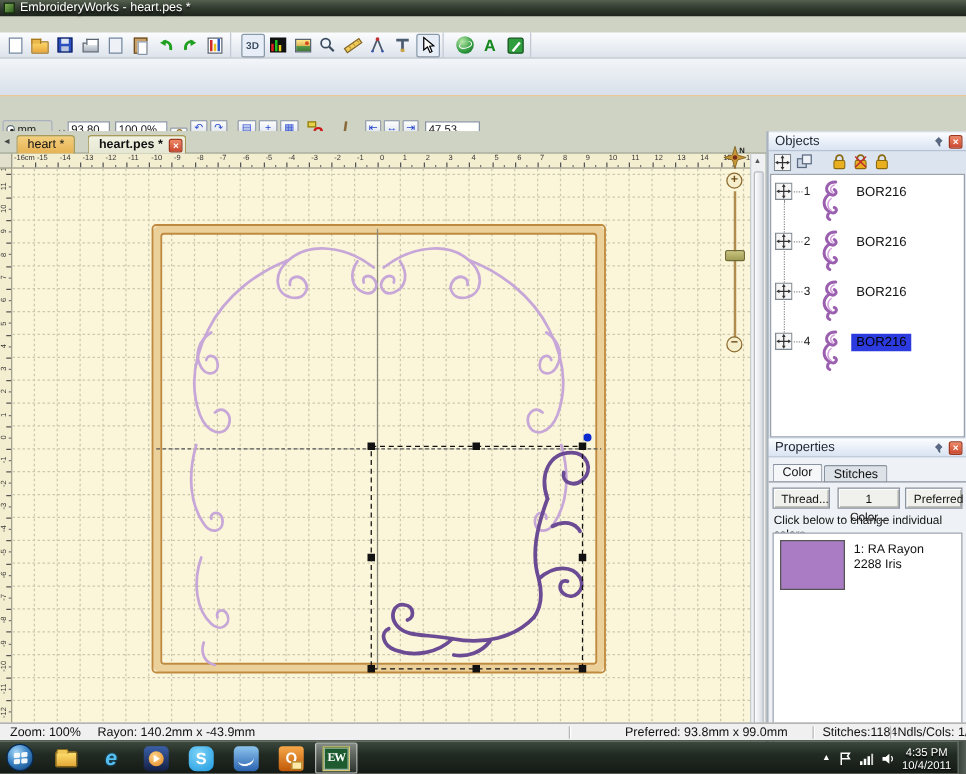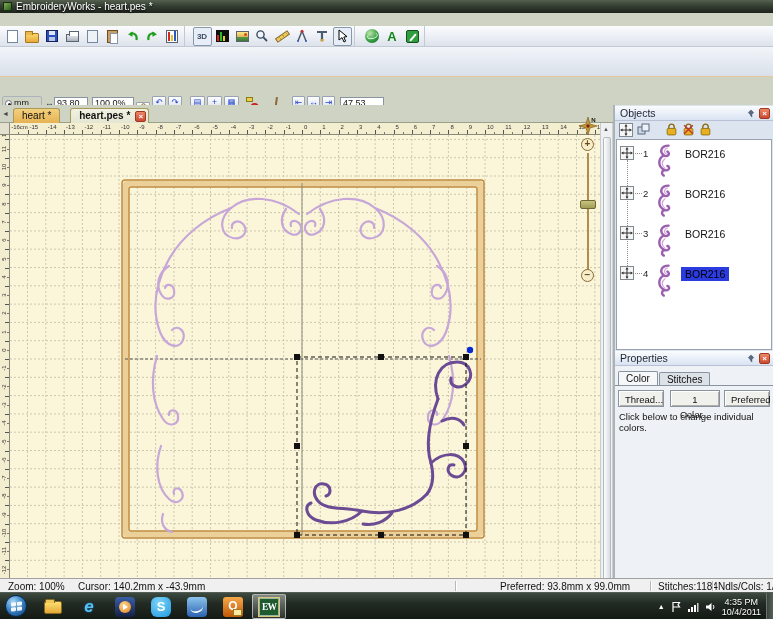--- a/index.html
+++ b/index.html
@@ -721,26 +721,33 @@
         </svg>
       <div class="pclose">×</div>
     </div>
     <div class="propbody">
       <div class="ptabs" id="ptabs"><span class="ptab active">Color</span><span class="ptab">Stitches</span></div>
       <div class="ptabline"></div>
       <button class="pbtn" style="left:3px;width:46px">Thread...</button>
       <button class="pbtn" style="left:55px;width:50px">1 Color...</button>
       <button class="pbtn" style="left:109px;width:46px">Preferred</button>
       <div class="phint">Click below to change individual colors.</div>
+      <div class="threadlist" id="threadlist">
+          <div style="position: relative; height: 50px;">
+            <div class="swatch" style="background: rgb(170, 124, 196);"></div>
+            <div class="thname">1: RA Rayon</div>
+            <div class="thcolor">2288 Iris</div>
+          </div>
+        </div>
     </div>
   </div>
 
   <div class="statusbar">
     <span class="sb" style="left:8px">Zoom: 100%</span>
-    <span class="sb" style="left:78px">Cursor: 140.2mm x -43.9mm</span>
+    <span class="sb" style="left:78px">Rayon: 140.2mm x -43.9mm</span>
     <span class="sbsep" style="left:455px"></span>
     <span class="sb" style="left:500px">Preferred: 93.8mm x 99.0mm</span>
     <span class="sbsep" style="left:650px"></span>
     <span class="sb" style="left:658px">Stitches:1184</span>
     <span class="sbsep" style="left:712px"></span>
     <span class="sb" style="left:718px">Ndls/Cols: 1/1</span>
   </div>
 
   <div class="taskbar">
     <div class="orb">

